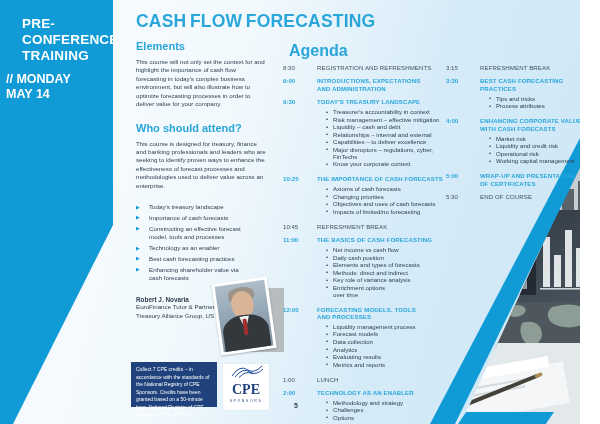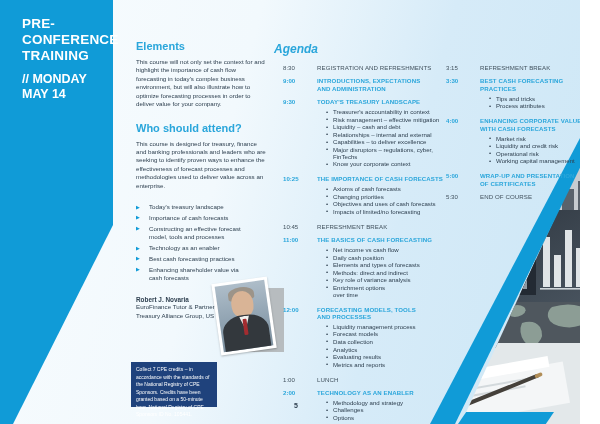--- a/index.html
+++ b/index.html
@@ -18,21 +18,21 @@
   .band-main{position:absolute;left:430px;top:100px;width:170px;height:324px;background:var(--blue);
            clip-path:polygon(100% 0,100% 8.3%,14.7% 100%,0 100%);}
   .band-bottom{position:absolute;left:458px;top:412px;width:96px;height:12px;background:var(--blue);
            clip-path:polygon(8.5% 0,100% 0,91.5% 100%,0 100%);}
 
   
   .sidebar{position:absolute;inset:0;background:var(--blue);
            clip-path:polygon(0 0,113px 0,113px 225px,13px 424px,0 424px);z-index:2;}
   .sidebar-title{position:absolute;left:22px;top:16px;width:96px;color:#fff;font-weight:bold;
            font-size:13.5px;line-height:1.18;white-space:pre-line;letter-spacing:.2px;}
-  .sidebar-date{position:absolute;left:22px;top:72px;width:96px;color:#fff;font-weight:bold;
+  .sidebar-date{position:absolute;left:6px;top:72px;width:96px;color:#fff;font-weight:bold;
            font-size:12.5px;line-height:1.2;white-space:pre-line;}
 
   
   .content{position:absolute;inset:0;z-index:3;}
   .main-title{position:absolute;left:136px;top:11px;color:var(--cyan);font-size:17.5px;
            font-weight:bold;letter-spacing:.2px;word-spacing:-1.5px;}
   .left-col{position:absolute;left:136px;top:40px;width:130px;}
   .sec-head{color:var(--cyan);font-size:11px;font-weight:bold;margin-bottom:6px;}
   .sec-body{color:var(--ink);font-size:6.2px;line-height:1.36;margin-bottom:13px;}
   .obj-list{list-style:none;margin:2px 0 14px 0;}
@@ -64,21 +64,21 @@
   
   .cpe-box{position:absolute;left:131px;top:362px;width:86px;height:45px;background:var(--navy);
          color:#fff;font-size:5px;line-height:1.5;padding:4px 5px;}
   .cpe-logo{position:absolute;left:223px;top:364px;width:46px;height:46px;background:#fff;
          text-align:center;box-shadow:0 0 1px rgba(0,0,0,.15);}
   .cpe-word{color:var(--navy);font-family:"Liberation Serif",serif;font-weight:bold;
          font-size:14px;line-height:1;margin-top:1px;}
   .cpe-sub{color:var(--navy);font-size:3.5px;letter-spacing:1.6px;margin-top:1.5px;}
 
   
-  .agenda-head{position:absolute;left:274px;top:42px;color:var(--cyan);font-size:12px;font-weight:bold;font-style:italic;}
+  .agenda-head{position:absolute;left:289px;top:42px;color:var(--cyan);font-size:16px;font-weight:bold;}
   .ag-col{position:absolute;top:64px;}
   .ag-col1{left:283px;width:174px;}
   .ag-col2{left:446px;width:152px;}
   .ag-row{display:flex;margin-bottom:6px;}
   .ag-time{flex:none;width:34px;font-size:6.1px;color:var(--cyan);font-weight:bold;line-height:1.2;}
   .ag-break .ag-time{color:var(--break-ink);font-weight:normal;}
   .ag-body{flex:1;}
   .ag-title{font-size:6.1px;font-weight:bold;color:var(--cyan);line-height:1.22;
          text-transform:uppercase;white-space:pre-line;letter-spacing:.1px;}
   .ag-break .ag-title{color:var(--break-ink);font-weight:normal;}
@@ -156,20 +156,21 @@
   <div class="band-bottom"></div>
 
   <div class="sidebar"></div>
   <div class="sidebar-title" style="z-index:4;position:absolute">PRE-
 CONFERENCE
 TRAINING</div>
   <div class="sidebar-date" style="z-index:4;position:absolute">// MONDAY
 MAY 14</div>
 
   <div class="content">
+    <div class="main-title">CASH FLOW FORECASTING</div>
 
     <div class="left-col">
       <div class="sec-head">Elements</div>
       <div class="sec-body">This course will not only set the context for and highlight the importance of cash flow forecasting in today's complex business environment, but will also illustrate how to optimize forecasting processes in order to deliver value for your company.</div>
 
       <div class="sec-head">Who should attend?</div>
       <div class="sec-body">This course is designed for treasury, finance and banking professionals and leaders who are seeking to identify proven ways to enhance the effectiveness of forecast processes and methodologies used to deliver value across an enterprise.</div>
 
       <ul class="obj-list">
           <li>Today's treasury landscape</li>
@@ -192,20 +193,31 @@
           <div class="p-hair"></div>
           <div class="p-head"></div>
           <div class="p-body"></div>
           <div class="p-shirt"></div>
           <div class="p-tie"></div>
         </div>
       </div>
     </div>
 
     <div class="cpe-box">Collect 7 CPE credits – in accordance with the standards of the National Registry of CPE Sponsors. Credits have been granted based on a 50-minute hour. National Registry of CPE Sponsors ID No. 105441.</div>
+    <div class="cpe-logo">
+      <svg width="40" height="14" viewBox="0 0 40 14" aria-hidden="true">
+        <g stroke="#1d4f9b" stroke-width="1" fill="none">
+          <path d="M6 12 Q14 0 22 6 Q28 10 36 2"></path>
+          <path d="M9 13 Q17 3 24 8 Q30 12 37 5"></path>
+          <path d="M13 13.5 Q20 6 27 10"></path>
+        </g>
+      </svg>
+      <div class="cpe-word">CPE</div>
+      <div class="cpe-sub">SPONSORS</div>
+    </div>
 
     <div class="agenda-head">Agenda</div>
     <div class="ag-col ag-col1">
         <div class="ag-row ag-break">
           <span class="ag-time">8:30</span>
           <div class="ag-body">
             <div class="ag-title">REGISTRATION AND REFRESHMENTS</div>
           </div>
         </div>
         <div class="ag-row">

